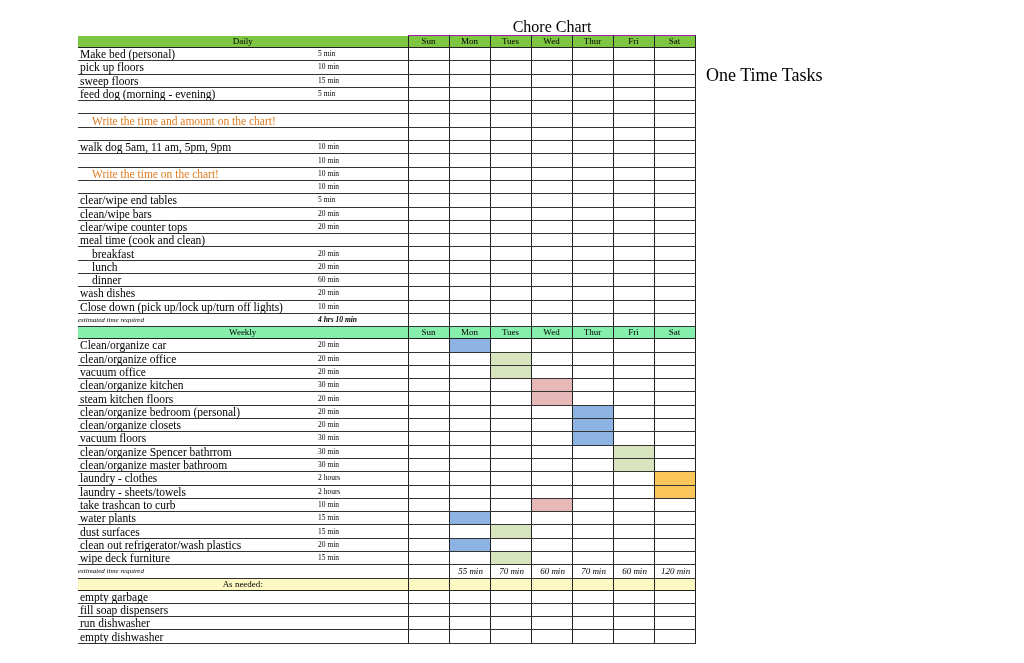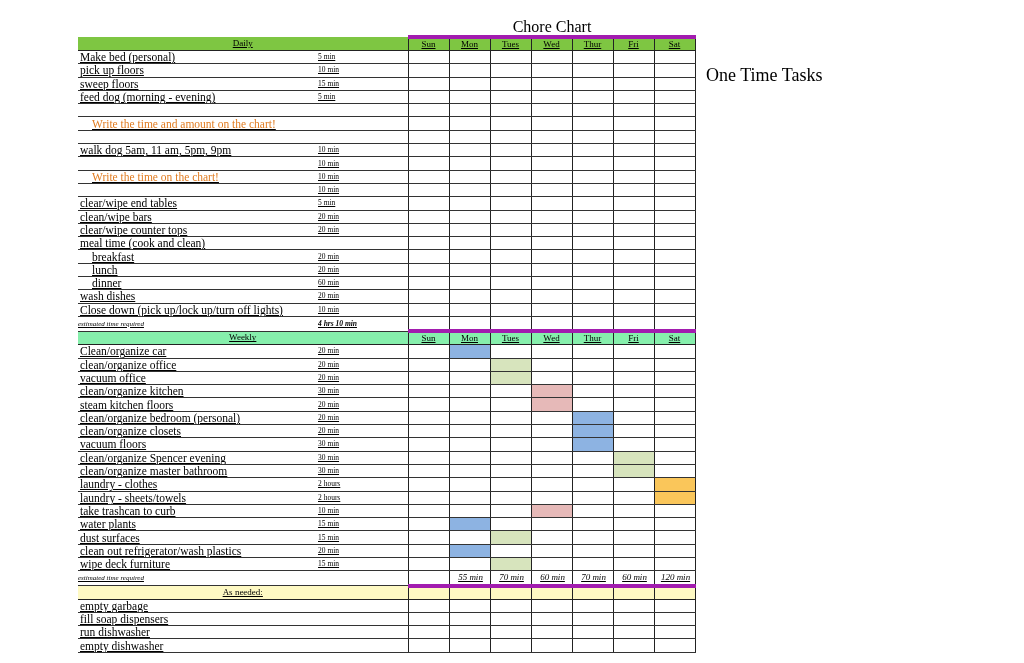--- a/index.html
+++ b/index.html
@@ -1,35 +1,35 @@
 <!DOCTYPE html>
 <html><head>
 <meta charset="utf-8">
 <style>
   html, body { margin:0; padding:0; background:#ffffff; }
   body { width:1024px; height:663px; position:relative; overflow:hidden;
          font-family:"Liberation Serif", "DejaVu Serif", serif; color:#000; }
   .title { position:absolute; left:408px; top:17px; width:288px; text-align:center;
            font-size:16px; line-height:20px; }
   .side-title { position:absolute; left:706px; top:64px; font-size:18px; line-height:22px; }
-  table.chart { position:absolute; left:78px; top:35px; border-collapse:collapse; table-layout:fixed;text-decoration:underline; }
+  table.chart { position:absolute; left:78px; top:35px; border-collapse:collapse; table-layout:fixed; }
   table.chart td { padding:0; border-bottom:1px solid #333; overflow:hidden; white-space:nowrap; height:12.3px; line-height:12px; }
   table.chart td.day { border-left:1px solid #222; border-right:1px solid #222; text-align:center; font-size:9px; }
   td.task { font-size:11.5px; padding-left:2px !important; }
   td.task.indent { padding-left:14px !important; }
   td.note { color:#e07b20; font-size:11.5px; padding-left:14px !important; }
   td.time { font-size:7.5px; }
   td.est { font-size:7px; font-style:italic; }
   td.esttotal { font-size:7.5px; font-style:italic; font-weight:bold; }
   td.dayest { font-size:7.5px; font-style:italic; text-align:right; padding-left:2px !important; }
   tr.hdr td { font-size:9px; text-align:center; height:11px; line-height:11px; border-bottom:1px solid #222; }
   tr.hdr-daily td { background:#7ec642; }
   tr.hdr-weekly td { background:#86efac; }
   tr.hdr-asneeded td { background:#fef9c3; }
-  tr.hdr td.day { border-top:4px solid #a21caf;margin-top:26px; }
+  tr.hdr td.day { border-top:1px solid #a21caf;margin-top:26px; }
   col.c-task { width:240px; }
   col.c-time { width:90px; }
   col.c-day { width:41px; }
 </style>
 </head>
 <body>
 
 <div class="title">Chore Chart</div>
 <div class="side-title">One Time Tasks</div>
 
@@ -379,21 +379,21 @@
         <td class="time">30 min</td>
         <td class="day"></td>
         <td class="day"></td>
         <td class="day"></td>
         <td class="day"></td>
         <td class="day" style="background: rgb(141, 179, 226);"></td>
         <td class="day"></td>
         <td class="day"></td>
       </tr>
       <tr>
-        <td class="task">clean/organize Spencer evening</td>
+        <td class="task">clean/organize Spencer bathrrom</td>
         <td class="time">30 min</td>
         <td class="day"></td>
         <td class="day"></td>
         <td class="day"></td>
         <td class="day"></td>
         <td class="day"></td>
         <td class="day" style="background: rgb(215, 228, 189);"></td>
         <td class="day"></td>
       </tr>
       <tr>

